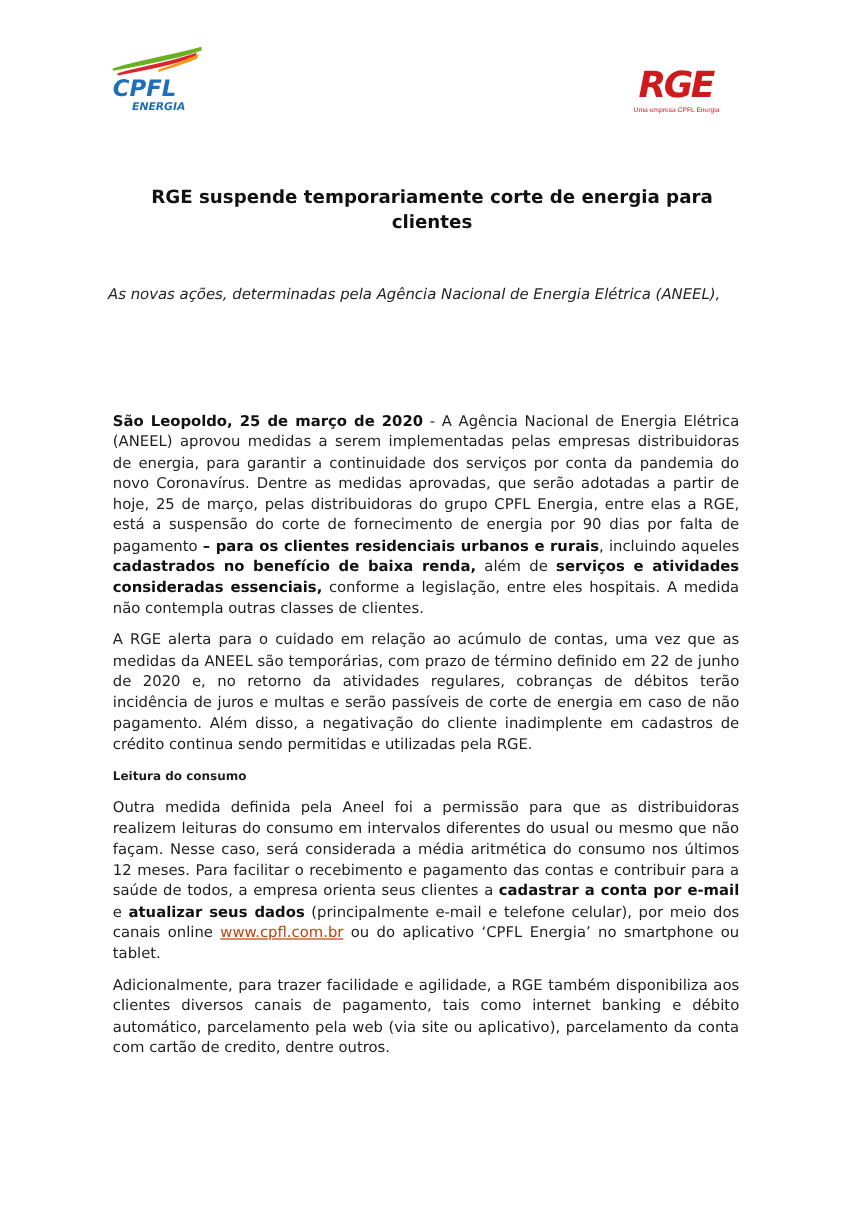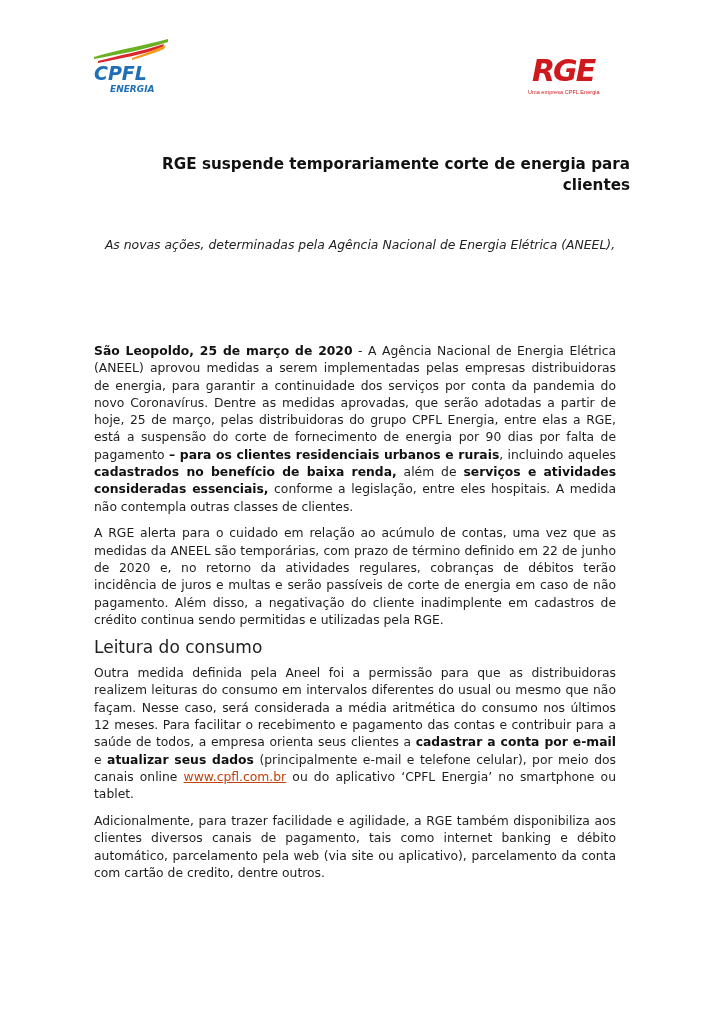--- a/index.html
+++ b/index.html
@@ -2,28 +2,28 @@
 <html><head>
 <meta charset="utf-8">
 <style>
   html, body { margin: 0; padding: 0; background: #ffffff; }
   body { width: 716px; height: 1024px; position: relative; overflow: hidden;
          font-family: "DejaVu Sans", sans-serif; color: #1a1a1a; }
   .logo-cpfl { position: absolute; left: 92px; top: 36px; width: 80px; height: 60px; }
   .logo-rge { position: absolute; left: 528px; top: 48px; width: 100px; height: 50px; }
   .rge-tag { position: absolute; left: 0; top: 41px; width: 100px; text-align: left;
              font-size: 5.6px; color: #d0191c; font-family: "Liberation Sans", sans-serif; }
-  .title { position: absolute; left: 90px; top: 154px; width: 540px; text-align: right;
+  .title { position: absolute; left: 90px; top: 154px; width: 540px; text-align: center;
            font-weight: bold; font-size: 15.2px; line-height: 21px; color: #111; }
-  .subtitle { position: absolute; left: 90px; top: 236px; width: 540px; text-align: center;
+  .subtitle { position: absolute; left: 90px; top: 236px; width: 540px; text-align: left;
               font-style: italic; font-size: 12.4px; line-height: 18px; color: #222; }
   .body { position: absolute; left: 94px; top: 313px; width: 522px;
           font-size: 12.35px; line-height: 17.3px; text-align: justify; color: #1e1e1e; margin-top: 30px; }
   .body p { margin: 0 0 9.5px 0; }
-  .body h3 { margin: 0 0 9px 0; font-size: 17px; font-weight: normal; line-height: 17.3px; }
+  .body h3 { margin: 0 0 9px 0; font-size: 10px; font-weight: bold; line-height: 17.3px; }
   b { font-weight: bold; color: #111; }
   a.link { color: #c2410c; text-decoration: underline; }
 </style>
 </head>
 <body>
 
 <div class="logo-cpfl">
   <svg width="80" height="60" viewBox="0 0 80 60">
     <path d="M2 21 C 25 14, 50 10, 76 3 L 76 6 C 52 14, 28 18, 2 23 Z" fill="#6ab023"></path>
     <path d="M6 25 C 28 19, 48 16, 72 8 L 71 11 C 50 19, 30 22, 6 27 Z" fill="#d9262b"></path>

